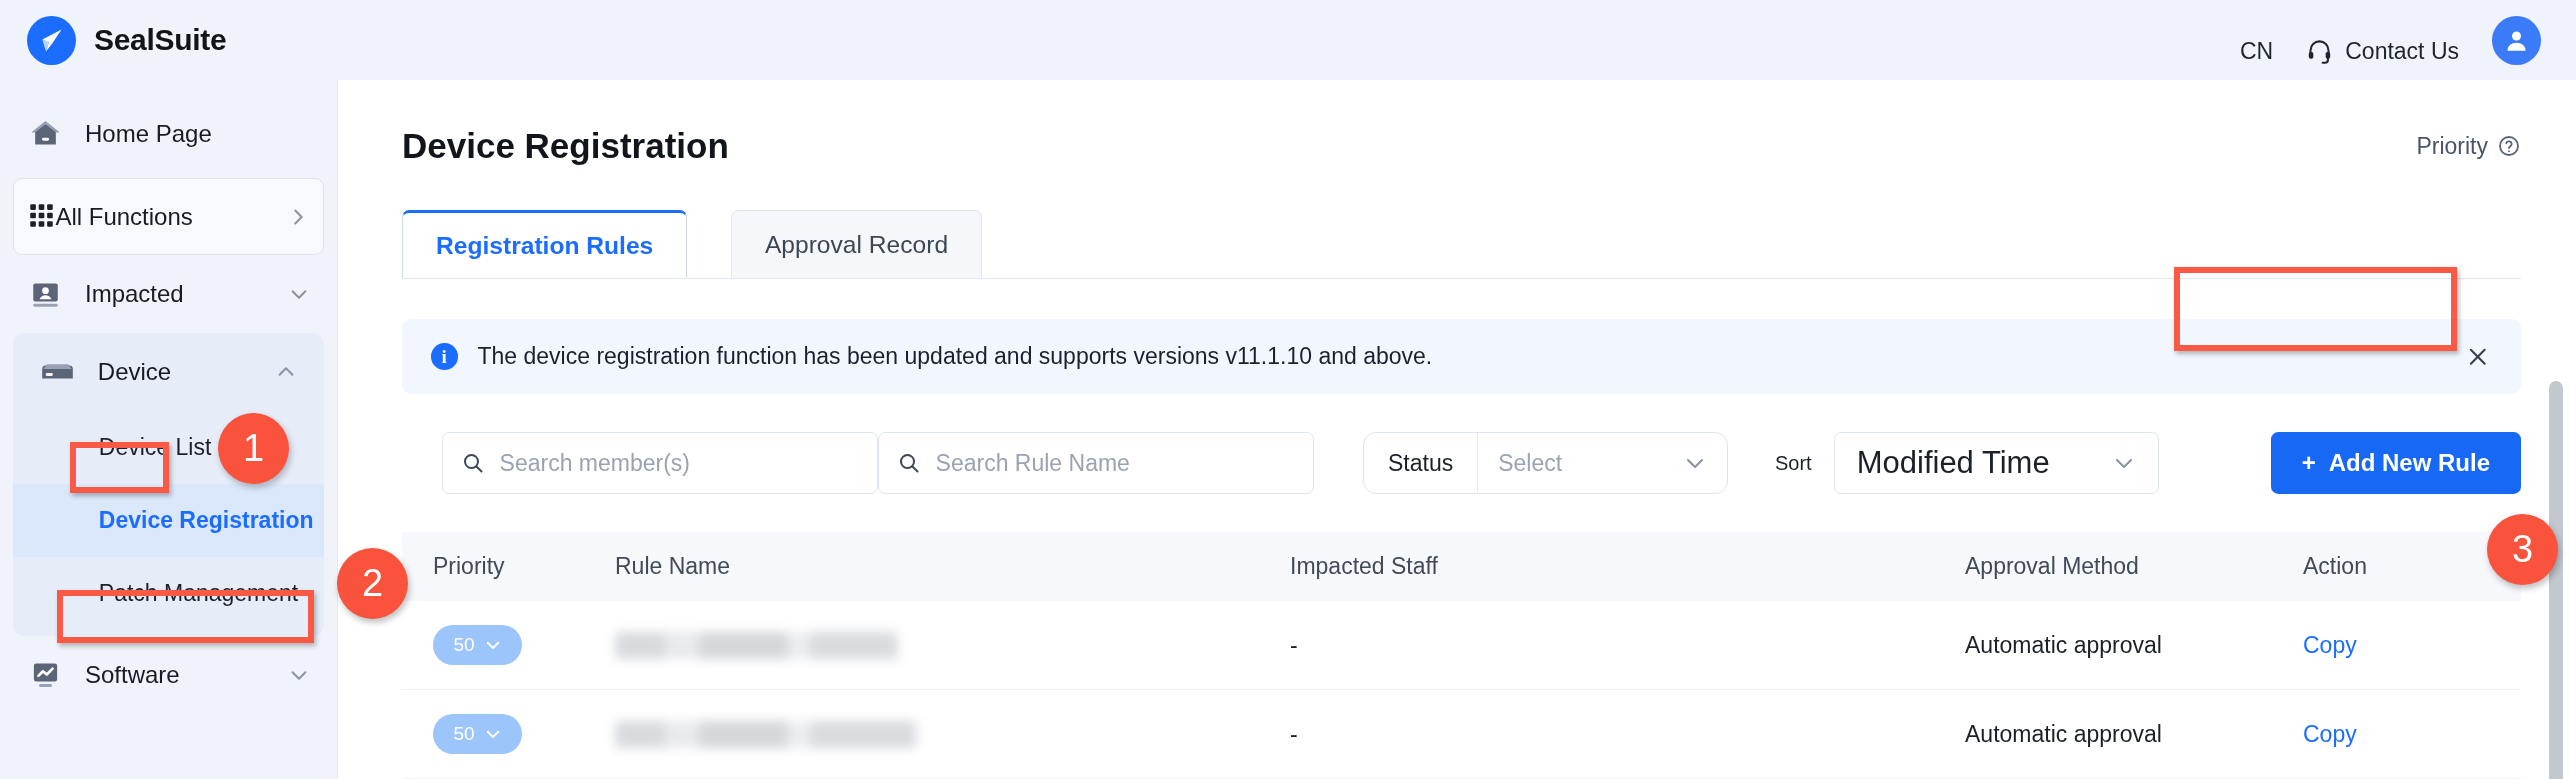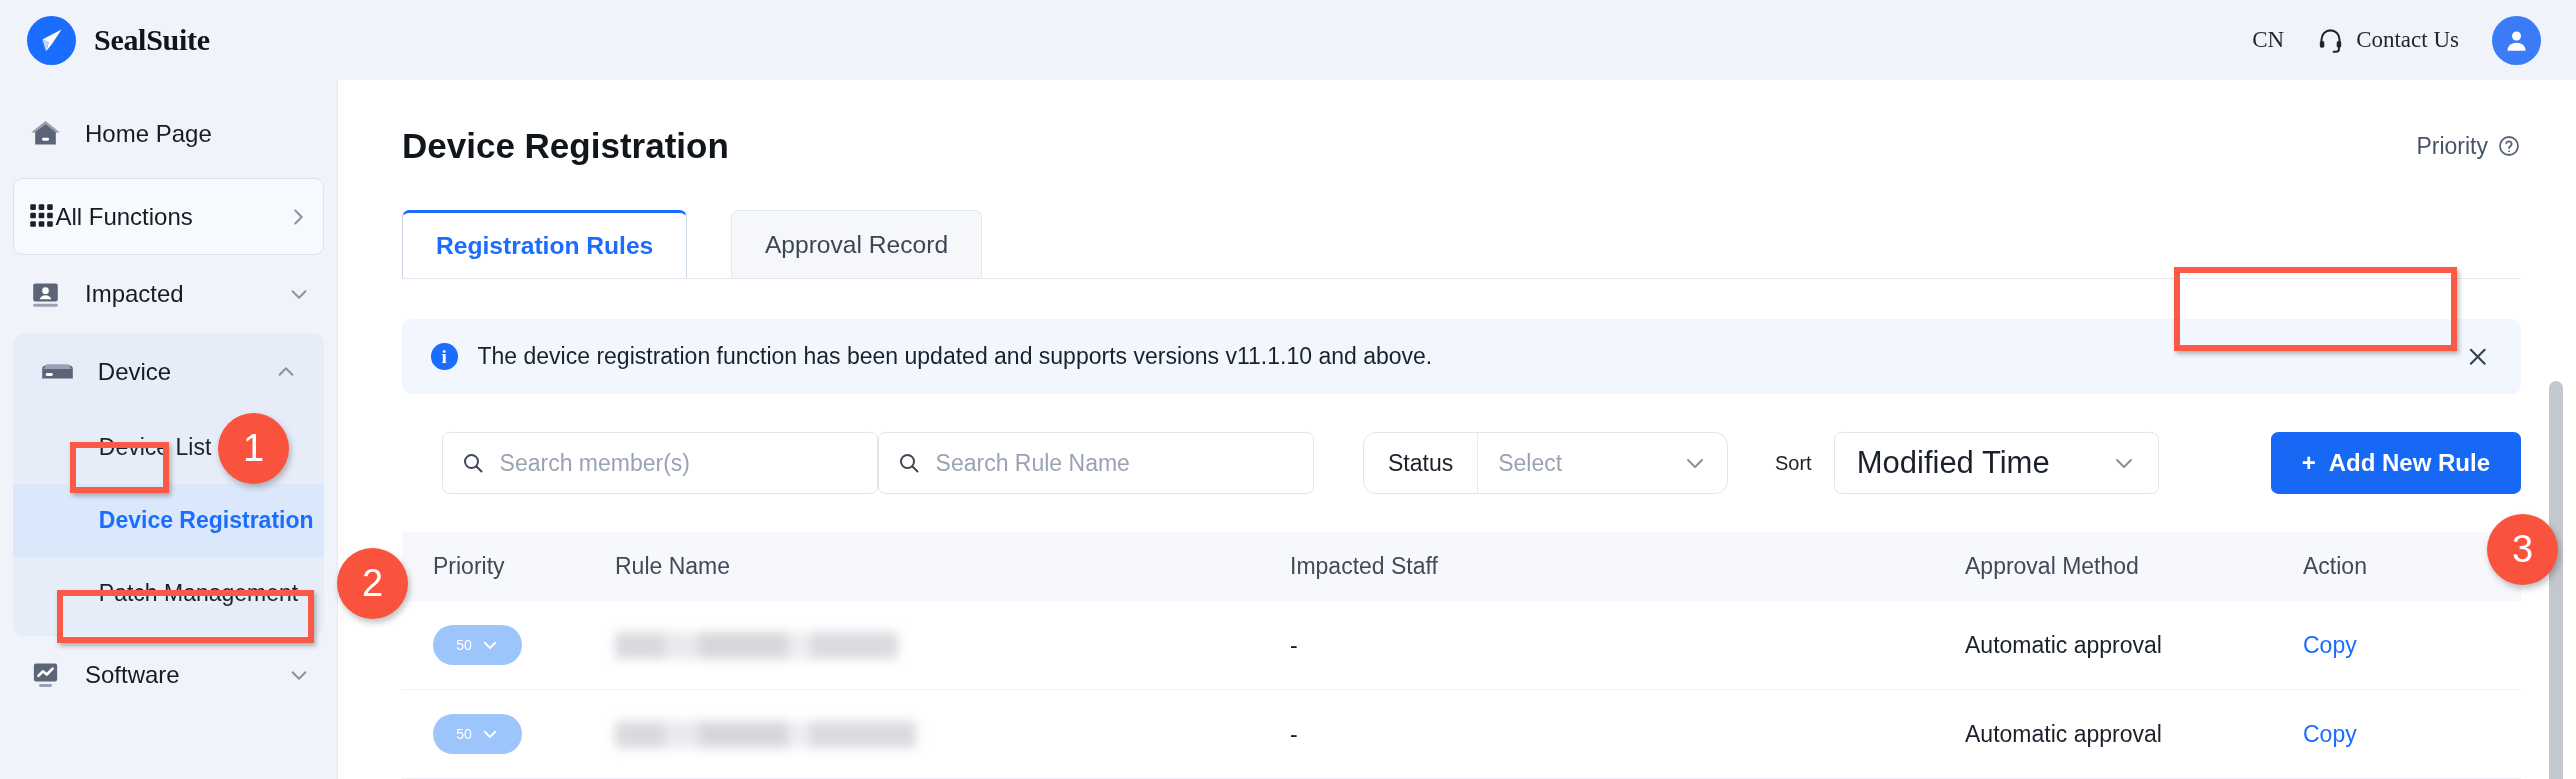--- a/index.html
+++ b/index.html
@@ -10,31 +10,31 @@
     overflow: hidden;
   }
   .app { position: relative; width: 2576px; height: 779px; display: flex; flex-direction: column; }
 
   
   .header {
     height: 80px; min-height: 80px;
     background: #f0f4fa;
     display: flex; align-items: center;
     padding: 0 35px 0 27px;
-    position: relative; z-index: 5; font-family: Liberation Serif, serif;
+    position: relative; z-index: 5;
   }
   .brand { display: flex; align-items: center; gap: 18px; }
   .brand-logo {
     width: 49px; height: 49px; border-radius: 50%;
     background: #1a6dff;
     display: flex; align-items: center; justify-content: center;
     position: relative; overflow: hidden;
   }
   .brand-name { font-size: 30px; font-weight: 700; color: #111418; letter-spacing: -0.3px; }
-  .header-right { margin-left: auto; display: flex; align-items: center; gap: 33px; }
+  .header-right { margin-left: auto; display: flex; align-items: flex-end; gap: 33px; }
   .lang-switch { font-size: 23px; color: #1e2430; font-weight: 500; cursor: pointer; }
   .contact {
     display: flex; align-items: center; gap: 12px;
     font-size: 23px; color: #1e2430; cursor: pointer; font-weight: 500;
   }
   .avatar {
     width: 49px; height: 49px; border-radius: 50%; background: #3b7bf7;
     display: flex; align-items: center; justify-content: center;
   }
 
@@ -200,21 +200,21 @@
     border-bottom: 0.9px solid #eef1f6;
     padding: 0 31px;
   }
   .c-pri   { width: 182px; }
   .c-name  { width: 675px; }
   .c-staff { width: 675px; }
   .c-appr  { width: 338px; }
   .c-act   { width: 182px; }
   .pri-pill {
     width: 89px; height: 40px; border-radius: 20px;
-    background: #9cc5fb; color: #fff; font-size: 14px;
+    background: #9cc5fb; color: #fff; font-size: 19px;
     display: flex; align-items: center; justify-content: center; gap: 9px;
     cursor: pointer;
   }
   .blur-name {
     height: 27px; border-radius: 4.6px;
     background: linear-gradient(90deg,#d8dade 0 50px, #e9eaed 50px 84px, #d5d7db 84px 173px, #eceef0 173px 195px, #d9dbdf 195px 301px, #fff 301px);
     filter: blur(5.5px);
   }
   .cell-txt { font-size: 23px; color: #1b212b; }
   .copy-link { font-size: 23px; color: #1a6dff; cursor: pointer; }

